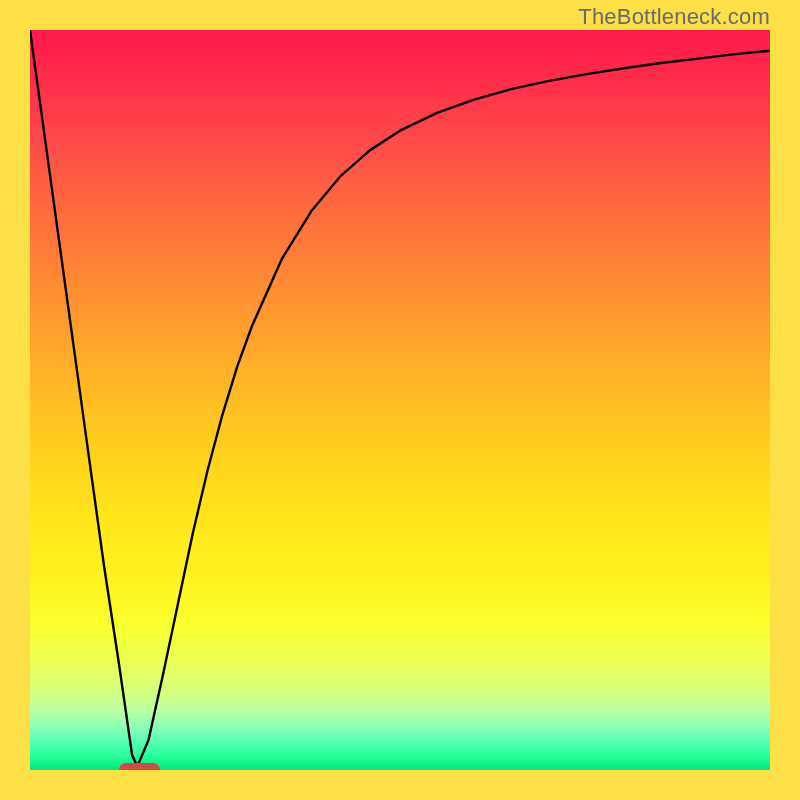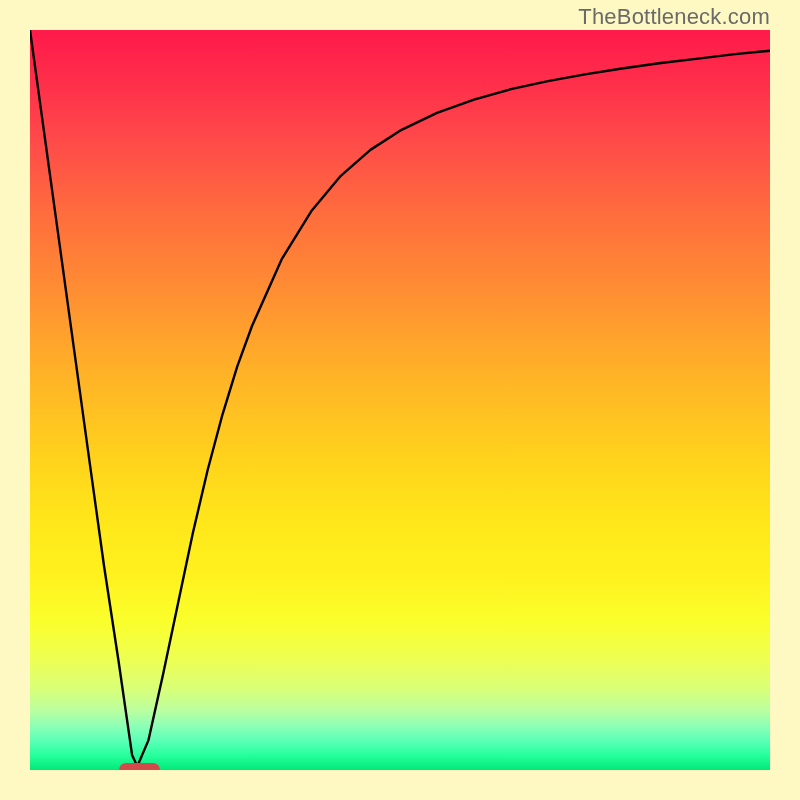--- a/index.html
+++ b/index.html
@@ -9,21 +9,21 @@
     height: 800px;
     background: #000;
     overflow: hidden;
   }
   .frame {
     position: absolute;
     top: 0;
     left: 0;
     width: 800px;
     height: 800px;
-    background: #fef9c3;
+    background: #fde047;
   }
   .plot {
     position: absolute;
     top: 30px;
     left: 30px;
     width: 740px;
     height: 740px;
     overflow: hidden;
   }
   .gradient-bg {

